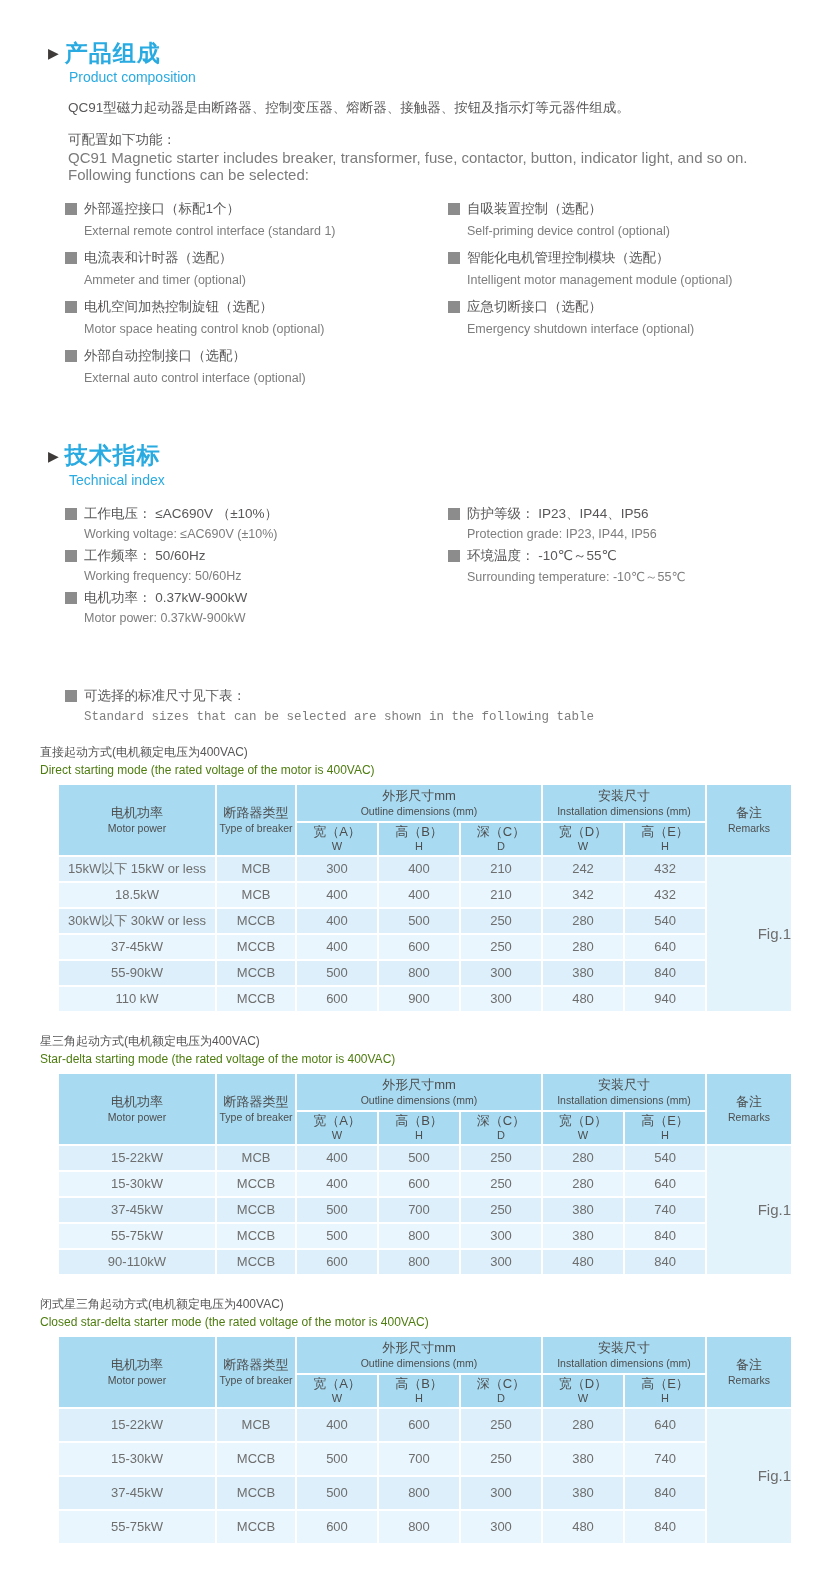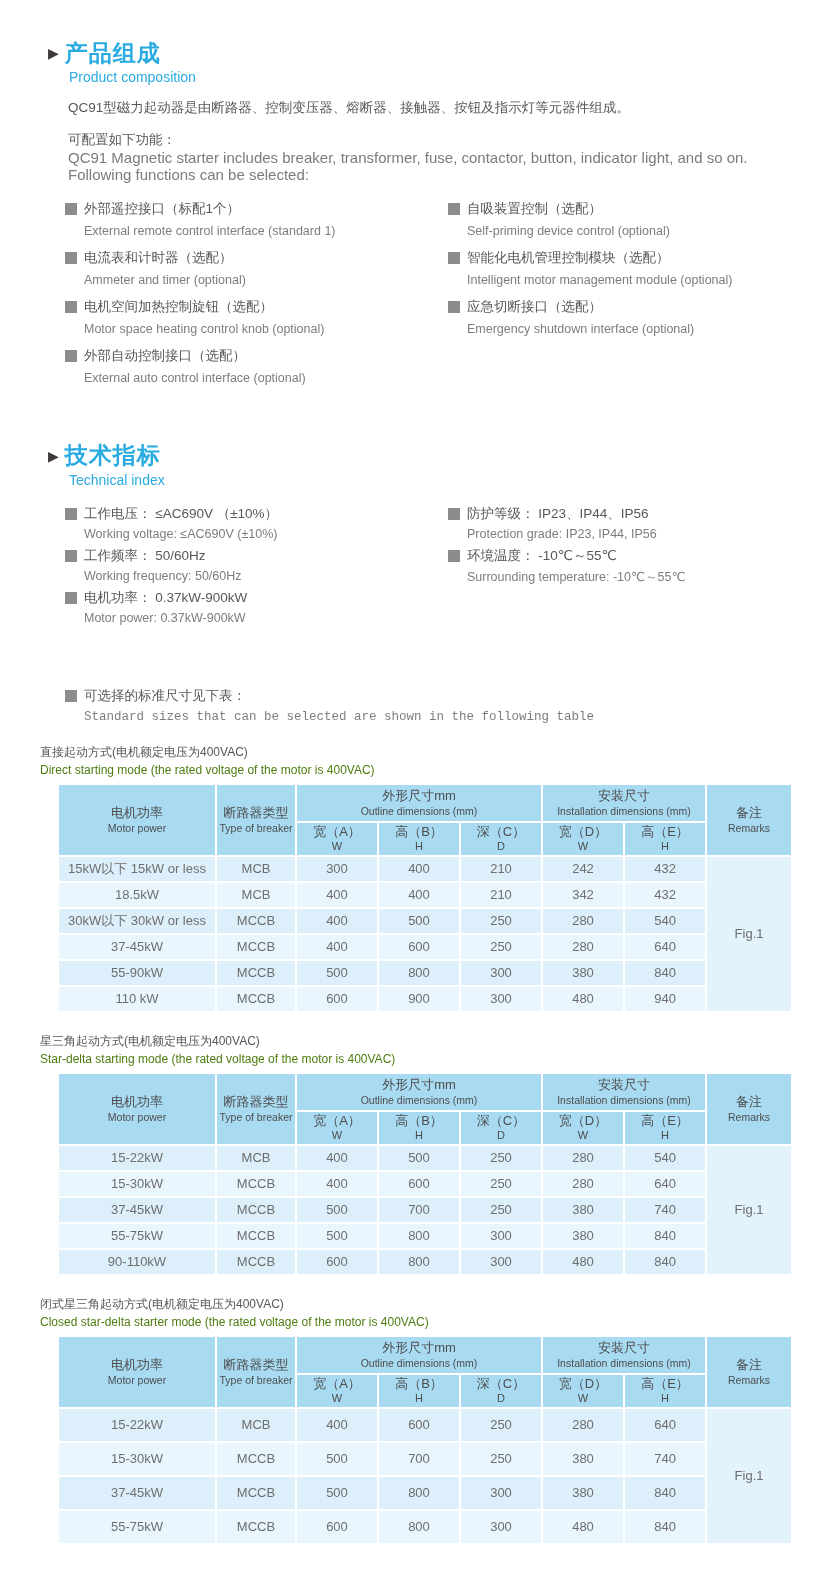--- a/index.html
+++ b/index.html
@@ -47,21 +47,21 @@
   thead tr.grp-row th{height:36px;}
   thead tr.sub-row th{height:32px;}
   .h-cn{font-size:13px;line-height:1.25;}
   .h-en{font-size:10.5px;line-height:1.2;white-space:nowrap;}
   .h-en.wrap{white-space:normal;}
   .s-cn{font-size:13px;line-height:1.2;}
   .s-en{font-size:11px;line-height:1.2;}
   tbody td{background:#e9f6fd;text-align:center;vertical-align:middle;
            font-size:13px;color:#6e6e6e;height:24px;white-space:nowrap;}
   tbody tr:nth-child(odd) td{background:#dceffa;}
-  td.rem-cell{background:#e3f3fb !important;font-size:13px;color:#6e6e6e;}
+  td.rem-cell{background:#e3f3fb !important;font-size:15px;color:#6e6e6e;text-align:right;}
   .tall tbody td{height:32px;}
 </style>
 </head>
 <body>
 
 <div class="page">
 
   <div class="sec-head">
     <div class="sec-title-row">
       <span class="arrow">▶</span>

